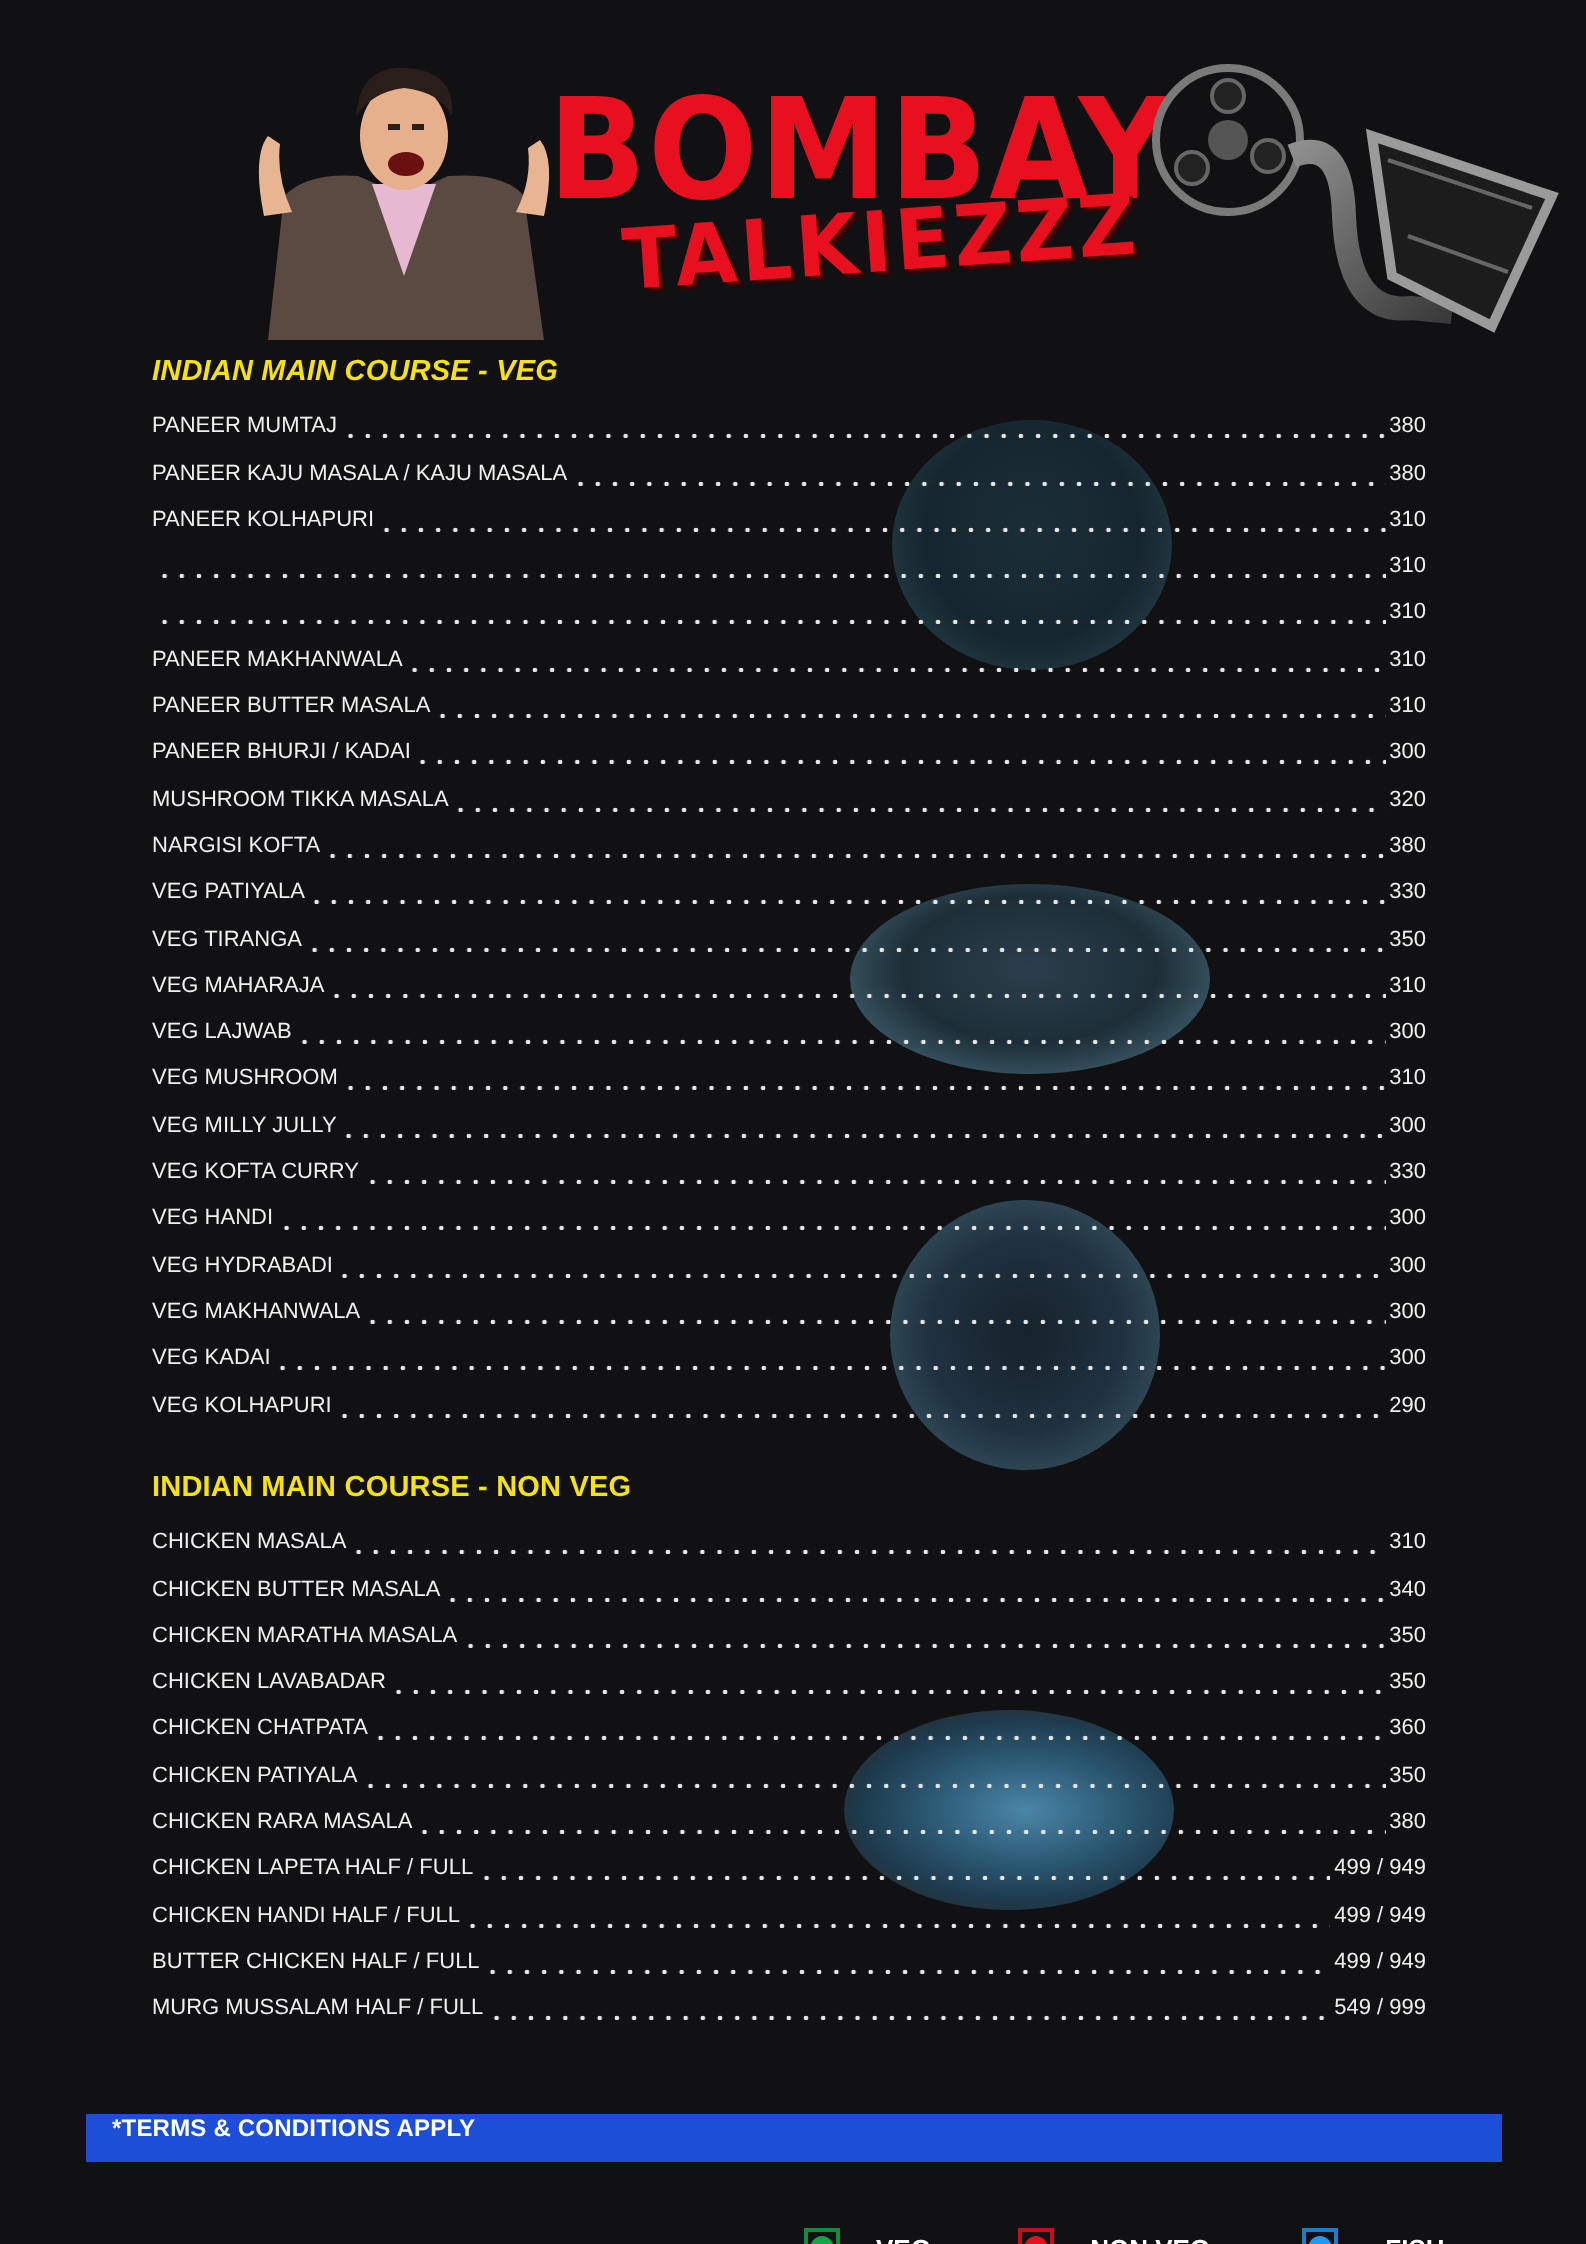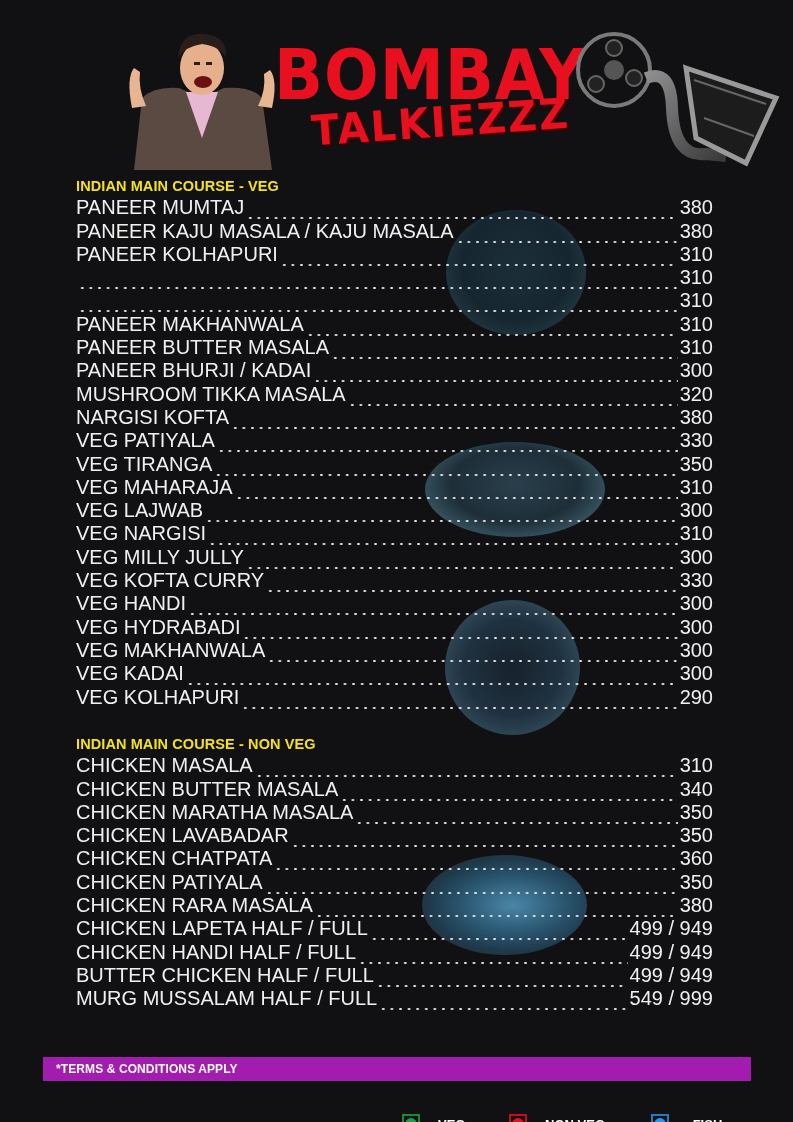--- a/index.html
+++ b/index.html
@@ -23,43 +23,43 @@
     transform:rotate(-4deg) scaleY(1.05); transform-origin:left top;
     text-shadow:2px 2px 0 #400;
   }
   .reel { position:absolute; left:548px; top:28px; width:210px; height:140px; }
 
   .section-title {
     position:absolute; left:76px; font-weight:bold; font-size:14.5px; color:#f5e11a; letter-spacing:0.1px;
   }
   .menu { position:absolute; left:76px; width:637px; }
   .row {
-    height:23.3px; display:flex; align-items:flex-end; font-size:20px; color:#f0f0f0; white-space:nowrap;
+    height:23.3px; display:flex; align-items:flex-end; font-size:11px; color:#f0f0f0; white-space:nowrap;
   }
   .row .name { flex:0 0 auto; }
   .row .dots {
     flex:1 1 auto; overflow:hidden; margin:0 2px; height:14px;
     background-image: radial-gradient(circle, #e6e6e6 1px, transparent 1.3px);
     background-size:8.6px 4px; background-repeat:repeat-x; background-position:0 11px;
   }
   .row .price { flex:0 0 auto; text-align:right;margin-top:32px; }
 
   .dish { position:absolute; border-radius:50%; }
   .dish1 { left:446px; top:210px; width:140px; height:125px;
     background:radial-gradient(circle at 50% 45%, #1b2e38 0%, #162630 55%, #223a44 80%, #3a4a50 90%, rgba(17,16,18,0) 100%); }
   .dish2 { left:425px; top:442px; width:180px; height:95px;
     background:radial-gradient(ellipse at 50% 45%, #2a3f4c 0%, #1d2e38 50%, #34505c 72%, #4a4e52 86%, rgba(17,16,18,0) 100%); }
   .dish3 { left:445px; top:600px; width:135px; height:135px;
     background:radial-gradient(circle at 50% 50%, #17222c 0%, #1f3140 50%, #2e4654 72%, #8a8f93 84%, #5b5f62 92%, rgba(17,16,18,0) 100%); }
   .dish4 { left:422px; top:855px; width:165px; height:100px;
     background:radial-gradient(ellipse at 55% 50%, #4a86a8 0%, #2a5670 40%, #1e3a4c 65%, #2a2c2e 82%, rgba(17,16,18,0) 100%); }
 
   .footer-bar {
-    position:absolute; left:43px; top:1057px; width:708px; height:24px; background:#a21caf;
-    display:flex; justify-content:space-between; align-items:center; padding:0 12px 0 13px; box-sizing:border-box;
+    position:absolute; left:43px; top:1057px; width:708px; height:24px; background:#1d4ed8;
+    display:flex; justify-content:space-between; align-items:flex-start; padding:0 12px 0 13px; box-sizing:border-box;
     font-weight:bold; font-size:12px; color:#fff; letter-spacing:0.1px;
   }
   .legend { position:absolute; top:1086px; left:402px; display:flex; align-items:center; font-weight:bold; font-size:13px; color:#fff; }
   .legend-item { display:flex; align-items:center; margin-right:0;margin-top:28px; }
   .legend-box { width:18px; height:20px; border:2px solid; box-sizing:border-box; display:flex; align-items:center; justify-content:center; }
   .legend-dot { width:12px; height:13px; border-radius:50%; }
   .legend-label { margin-left:18px; }
 </style>
 </head>
 <body>
@@ -97,21 +97,21 @@
     <path d="M110 40 L200 70 L170 135 L120 110 Z" fill="#1c1c1c" stroke="#9a9a9a" stroke-width="5"></path>
     <path d="M118 52 L190 76 M128 90 L178 108" stroke="#666" stroke-width="2"></path>
   </svg>
 </div>
 
 <div class="dish dish1"></div>
 <div class="dish dish2"></div>
 <div class="dish dish3"></div>
 <div class="dish dish4"></div>
 
-<div class="section-title" style="top:178px;">INDIAN MAIN COURSE - VEG</div>
+<div class="section-title" style="top:178px;font-style:italic;">INDIAN MAIN COURSE - VEG</div>
 <div class="menu" style="top:196px;" id="veg-list">
     <div class="row">
       <span class="name">PANEER MUMTAJ</span>
       <span class="dots"></span>
       <span class="price">380</span>
     </div>
     <div class="row">
       <span class="name">PANEER KAJU MASALA / KAJU MASALA</span>
       <span class="dots"></span>
       <span class="price">380</span>
@@ -168,21 +168,21 @@
       <span class="name">VEG MAHARAJA</span>
       <span class="dots"></span>
       <span class="price">310</span>
     </div>
     <div class="row">
       <span class="name">VEG LAJWAB</span>
       <span class="dots"></span>
       <span class="price">300</span>
     </div>
     <div class="row">
-      <span class="name">VEG NARGISI</span>
+      <span class="name">VEG MUSHROOM</span>
       <span class="dots"></span>
       <span class="price">310</span>
     </div>
     <div class="row">
       <span class="name">VEG MILLY JULLY</span>
       <span class="dots"></span>
       <span class="price">300</span>
     </div>
     <div class="row">
       <span class="name">VEG KOFTA CURRY</span>

